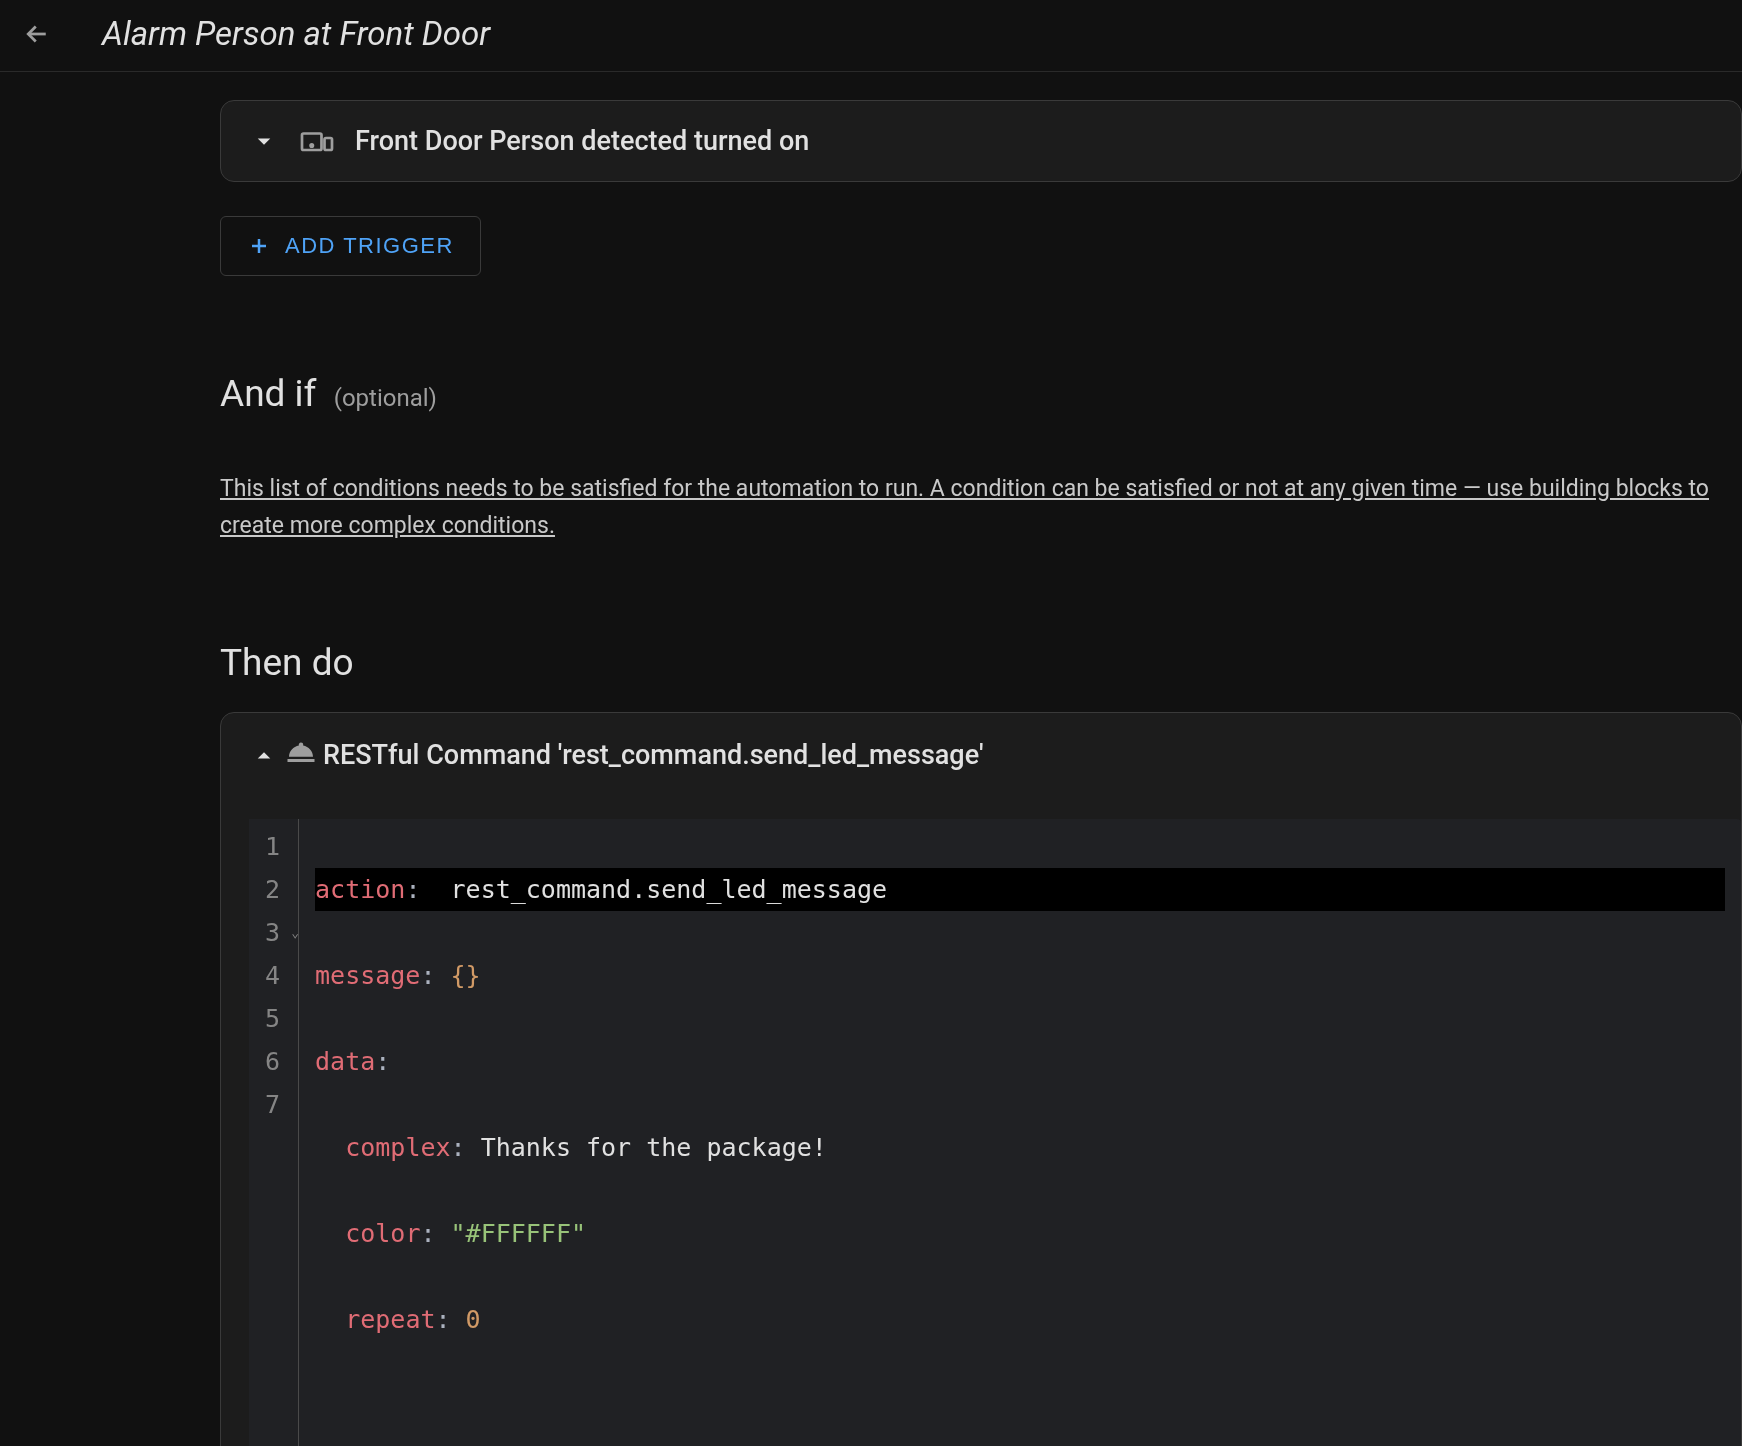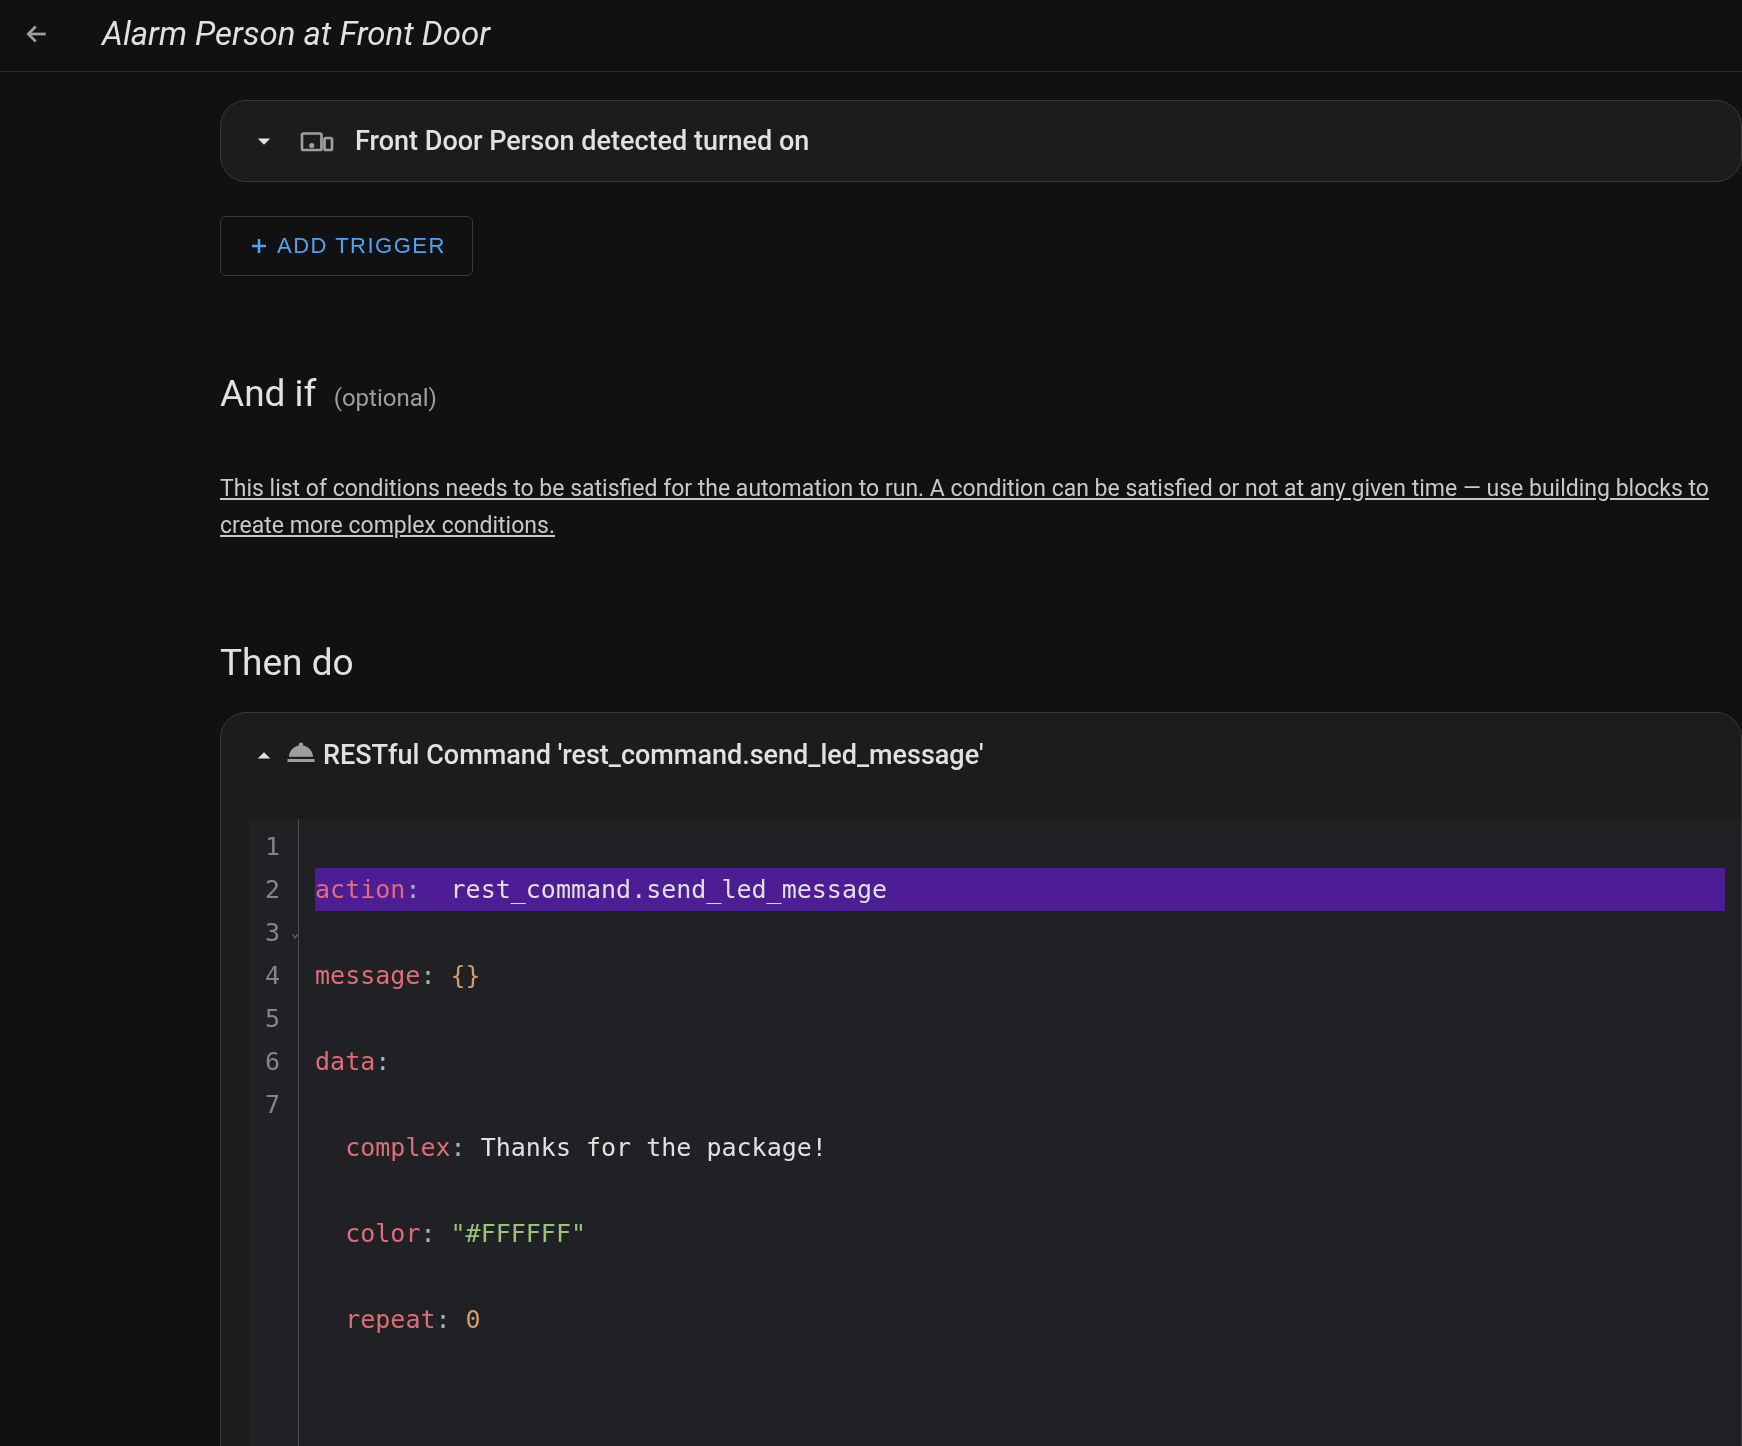--- a/index.html
+++ b/index.html
@@ -31,21 +31,21 @@
     font-size: 33px;
     font-weight: 400;
     color: #e1e1e1;
     font-style: italic;
   }
   .content {
     padding: 0 0 0 220px;
   }
   .card {
     border: 1px solid #3a3a3a;
-    border-radius: 26px;
+    border-radius: 14px;
     background: #1c1c1c;
     margin-top: 28px;
     display: flex;
     align-items: center;
     padding: 22px 28px;
     gap: 20px;
   }
   .card.expanded {
     flex-direction: column;
     align-items: stretch;
@@ -89,21 +89,21 @@
     border: 1px solid #3a3a3a;
     border-radius: 6px;
     background: transparent;
     color: #4fa3f7;
     font-size: 22px;
     font-weight: 500;
     letter-spacing: 1.5px;
     padding: 16px 26px;
     display: flex;
     align-items: center;
-    gap: 6px;
+    gap: 14px;
     cursor: pointer;
     text-transform: uppercase;
   }
   .text-btn {
     border: none;
     background: transparent;
     color: #4fa3f7;
     font-size: 22px;
     font-weight: 500;
     letter-spacing: 1.5px;
@@ -161,21 +161,21 @@
     position: relative;
   }
   .gutter-line { padding-right: 8px; display: flex; justify-content: flex-end; align-items: center; gap: 4px;}
   .fold-arrow { font-size: 13px; color: #858585; position: absolute; right: -1px; }
   .code-lines {
     padding: 6px 16px;
     flex: 1;
     white-space: pre;
   }
   .code-line { display: block; }
-  .code-line.hl { background: #4c1d95; }
+  .code-line.hl { background: #000000; }
   .tok-key { color: #e06c75; }
   .tok-colon { color: #abb2bf; }
   .tok-val { color: #e1e1e1; }
   .tok-brace { color: #d19a66; }
   .tok-str { color: #98c379; }
   .tok-num { color: #d19a66; }
 </style>
 </head>
 <body>
 

